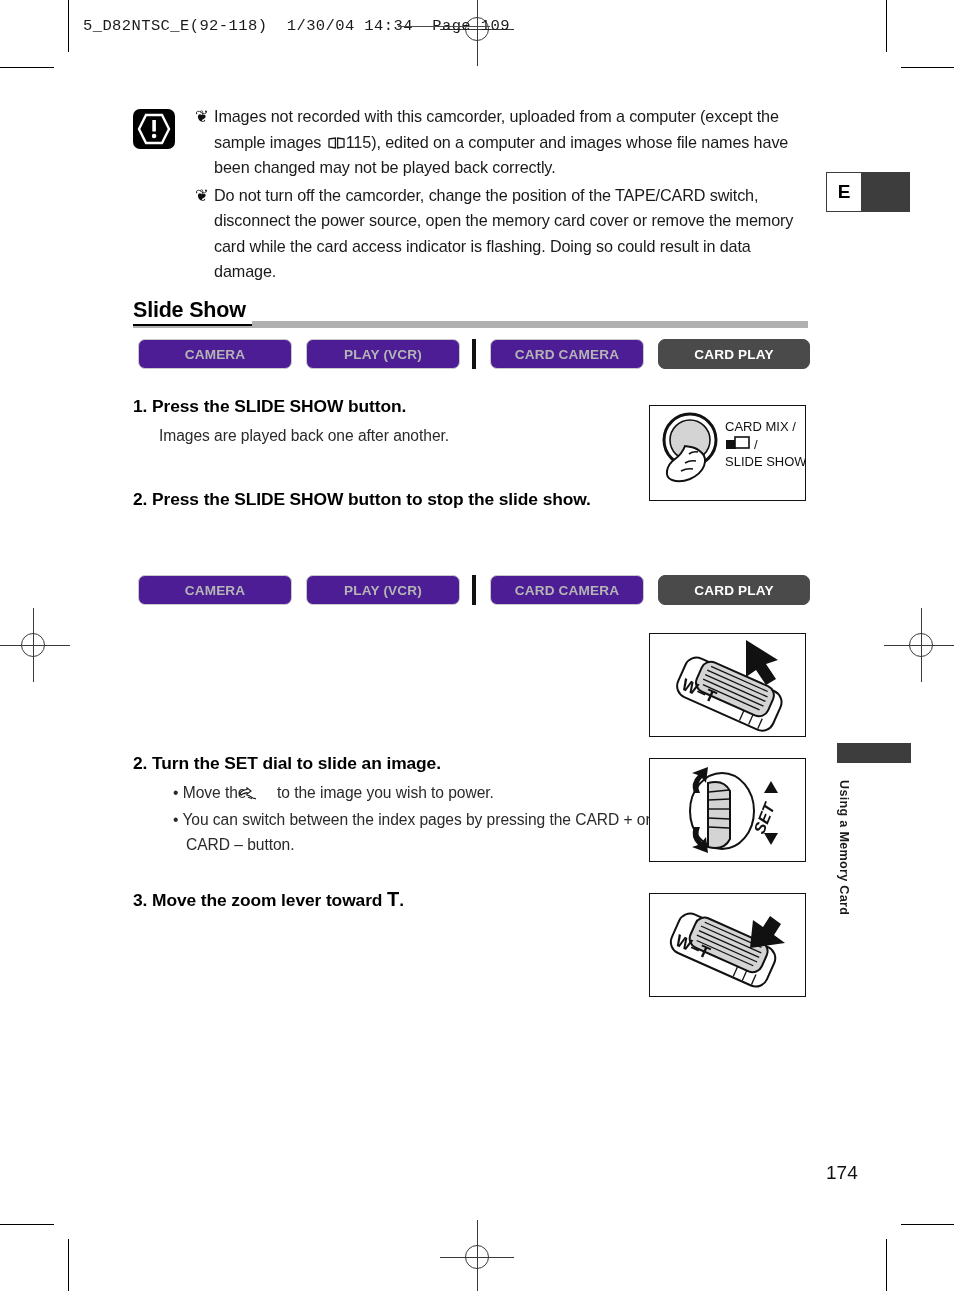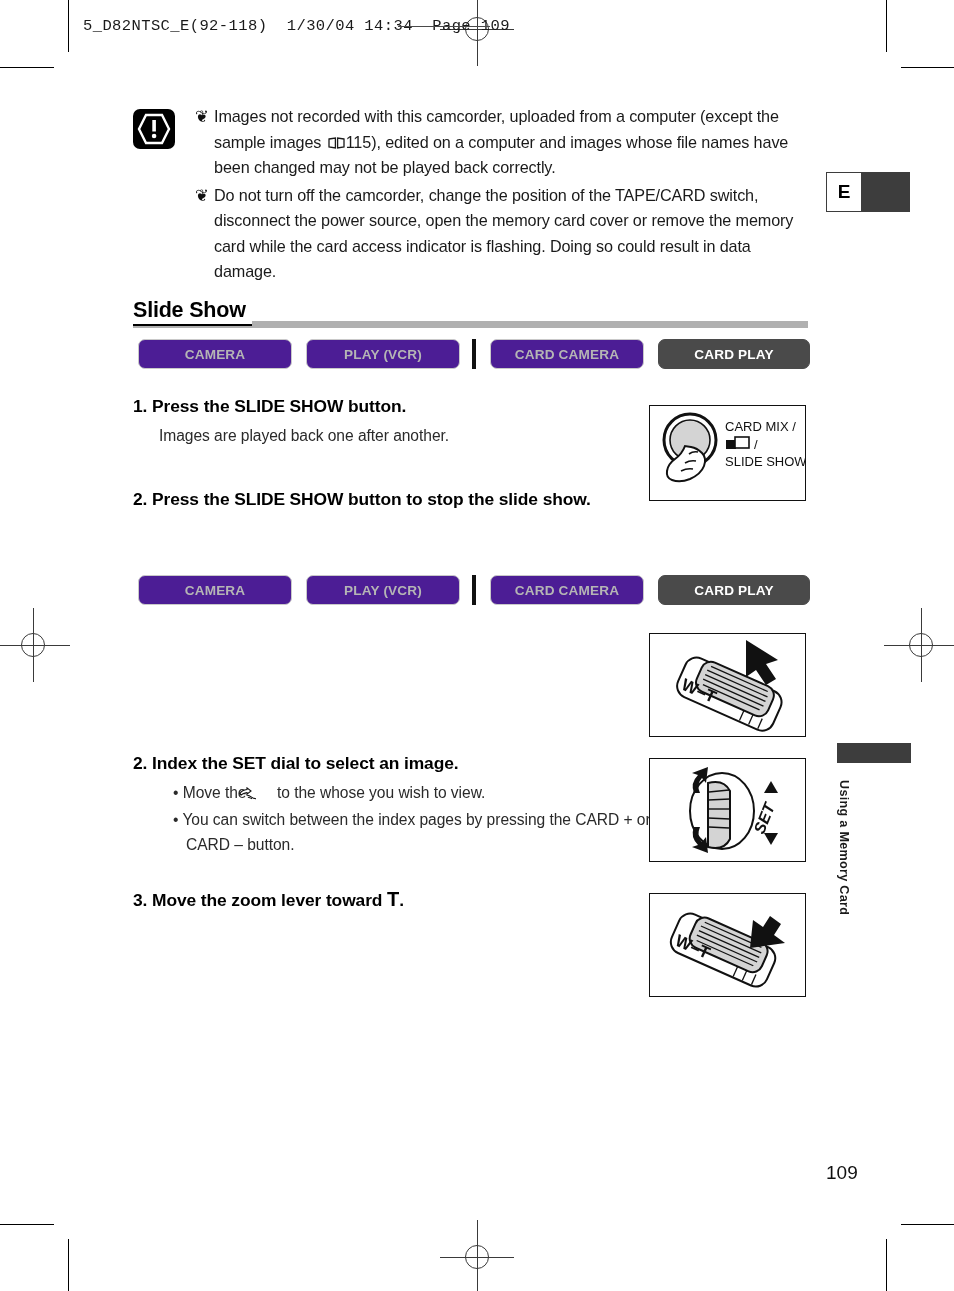--- a/index.html
+++ b/index.html
@@ -273,28 +273,28 @@
       <span>CARD PLAY</span>
     </div>
   </div>
 
   <div class="step" style="top:633px;width:500px;">
   </div>
 
   <div class="step" style="top:753px;width:520px;">
     <div class="step-title">
       <span>2.</span>
-      <span>Index the SET dial to select an image.</span>
+      <span>Turn the SET dial to slide an image.</span>
     </div>
     <div class="sub-list">
       <div class="sub-item"><span>• Move the </span><span class="handicon"><svg width="20" height="13" viewBox="0 0 20 13">
               <path d="M2 6.5 q2 -3.5 7 -4 l0 -1.6 l4 3.1 l-4 3.1 l0 -1.6 q-4 0.4 -6 2.6 Z" fill="#fff" stroke="#111" stroke-width="1.1"></path>
               <path d="M8.5 8 q3 0.4 5 2.2 q1.6 1.4 4.4 1.4" fill="none" stroke="#111" stroke-width="1.1"></path>
               <path d="M9.8 10.2 q2.4 0.5 4.2 1.6" fill="none" stroke="#111" stroke-width="1"></path>
-            </svg></span><span> to the whose you wish to view.</span></div>
+            </svg></span><span> to the image you wish to power.</span></div>
       <div class="sub-item">• You can switch between the index pages by pressing the CARD + or CARD – button.</div>
     </div>
   </div>
 
   <div class="step" style="top:888px;width:520px;">
     <div class="step-title">
       <span>3.</span>
       <span>Move the zoom lever toward </span><span class="big">T</span><span>.</span>
     </div>
   </div>
@@ -359,15 +359,15 @@
           <line x1="92" y1="64" x2="92" y2="75"></line>
           <line x1="102" y1="64" x2="102" y2="75"></line>
           <line x1="112" y1="64" x2="112" y2="75"></line>
         </g>
         <text x="25" y="70" font-family="Liberation Sans, sans-serif" font-size="17" font-weight="bold" fill="#111">W–T</text>
       </g>
       <path d="M103 26 L113 33 L120 22 L131 30 L124 41 L135 49 L100 54 Z" fill="#111"></path>
     </svg>
   </div>
 
-  <div class="pagenum">109</div>
+  <div class="pagenum">174</div>
 
 </div>
 
 </body></html>

